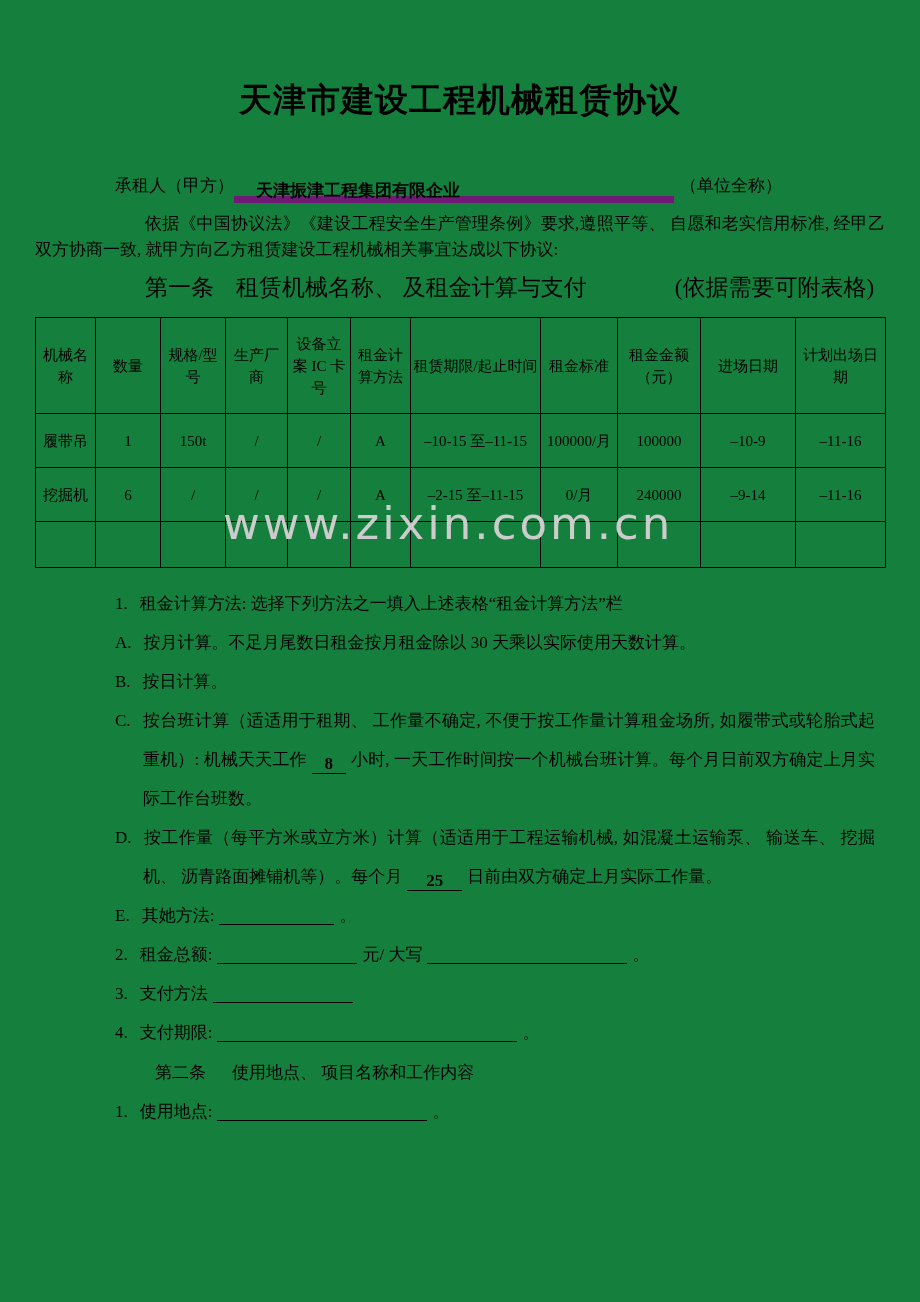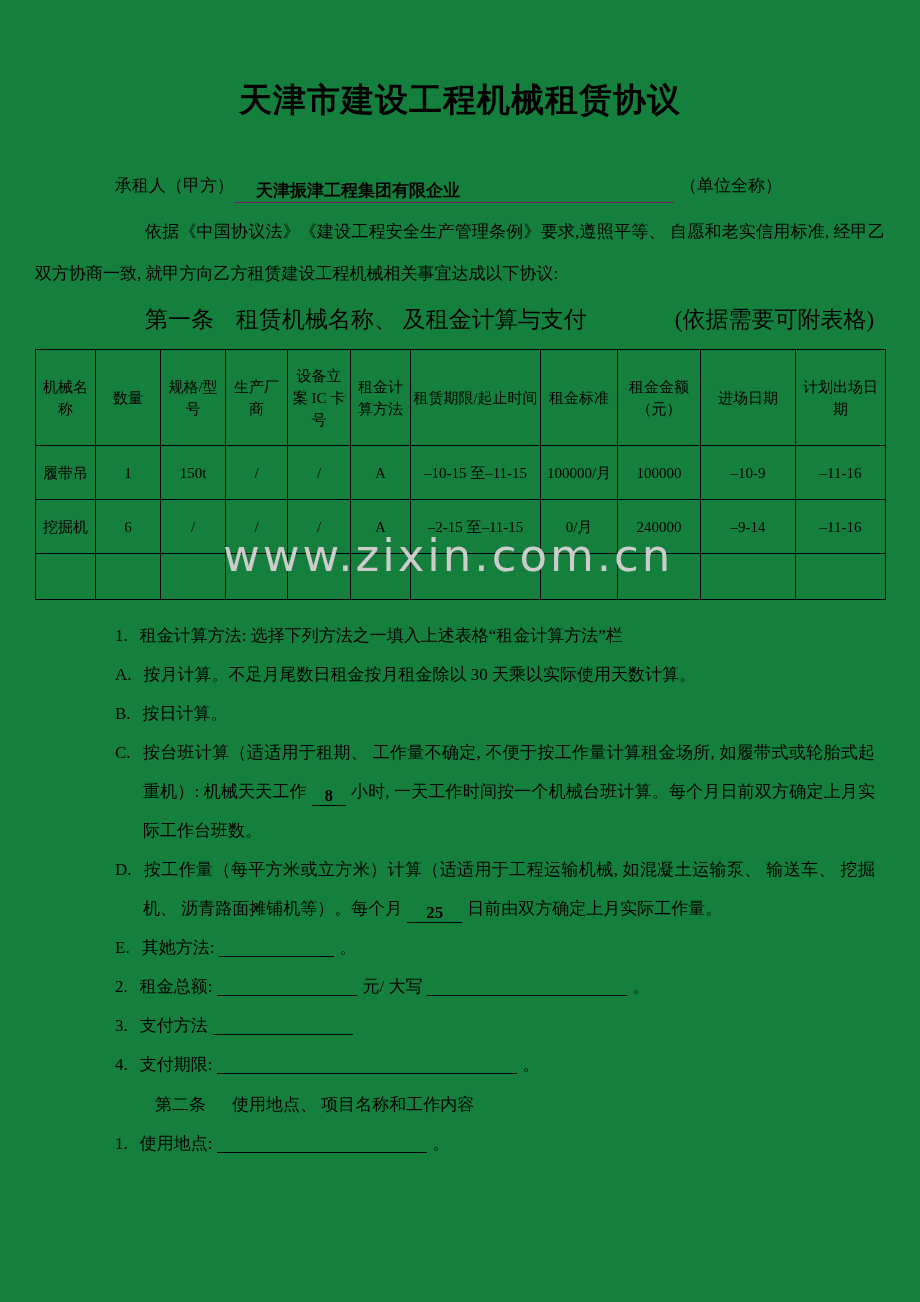--- a/index.html
+++ b/index.html
@@ -7,30 +7,30 @@
   .page {
     width:920px; min-height:1302px; margin:0 auto; background:#15803d;
     font-family:"Liberation Serif","DejaVu Serif",serif; color:#000;
     padding:78px 35px 30px 35px; position:relative; overflow:hidden;
   }
   .doc-title { text-align:center; font-size:33px; font-weight:bold; letter-spacing:1px; margin:0 0 42px 0; }
 
   .party-block { margin-left:80px; font-size:17px; }
   .pline { height:42px; line-height:42px; white-space:nowrap; }
   .pline.cert { margin-left:10px; }
-  .u { display:inline-block; border-bottom:1px solid #701a75; height:24px; line-height:24px; vertical-align:-5px; }
+  .u { display:inline-block; border-bottom:7px solid #701a75; height:24px; line-height:24px; vertical-align:-5px; }
   .u-lessee { width:440px; text-align:left; padding-left:22px; }
   .u-lessor { width:450px; }
   .u-cert { width:225px; }
   .u-issuer { width:200px; }
   .bold { font-weight:bold; }
   .psuffix { margin-left:6px; }
   .ilabel { margin-left:6px; }
 
-  .preamble { font-size:17px; line-height:42px; text-indent:110px; margin-top:4px; text-align:justify; }
+  .preamble { font-size:17px; line-height:26px; text-indent:110px; margin-top:4px; text-align:justify; }
 
   .article-line { font-size:23px; margin:9px 0 14px 110px; white-space:nowrap; }
   .art-gap { margin-left:22px; }
   .art-note { margin-left:88px; }
 
   .table-wrap { position:relative; width:850px; }
   table.mtable { width:850px; border-collapse:collapse; table-layout:fixed; font-size:15px; text-align:center; }
   table.mtable th, table.mtable td { border:1px solid #000; padding:2px 2px; font-weight:normal; word-break:break-all; line-height:22px; vertical-align:middle; }
   tr.hrow { height:96px; }
   tr.drow { height:54px; }

